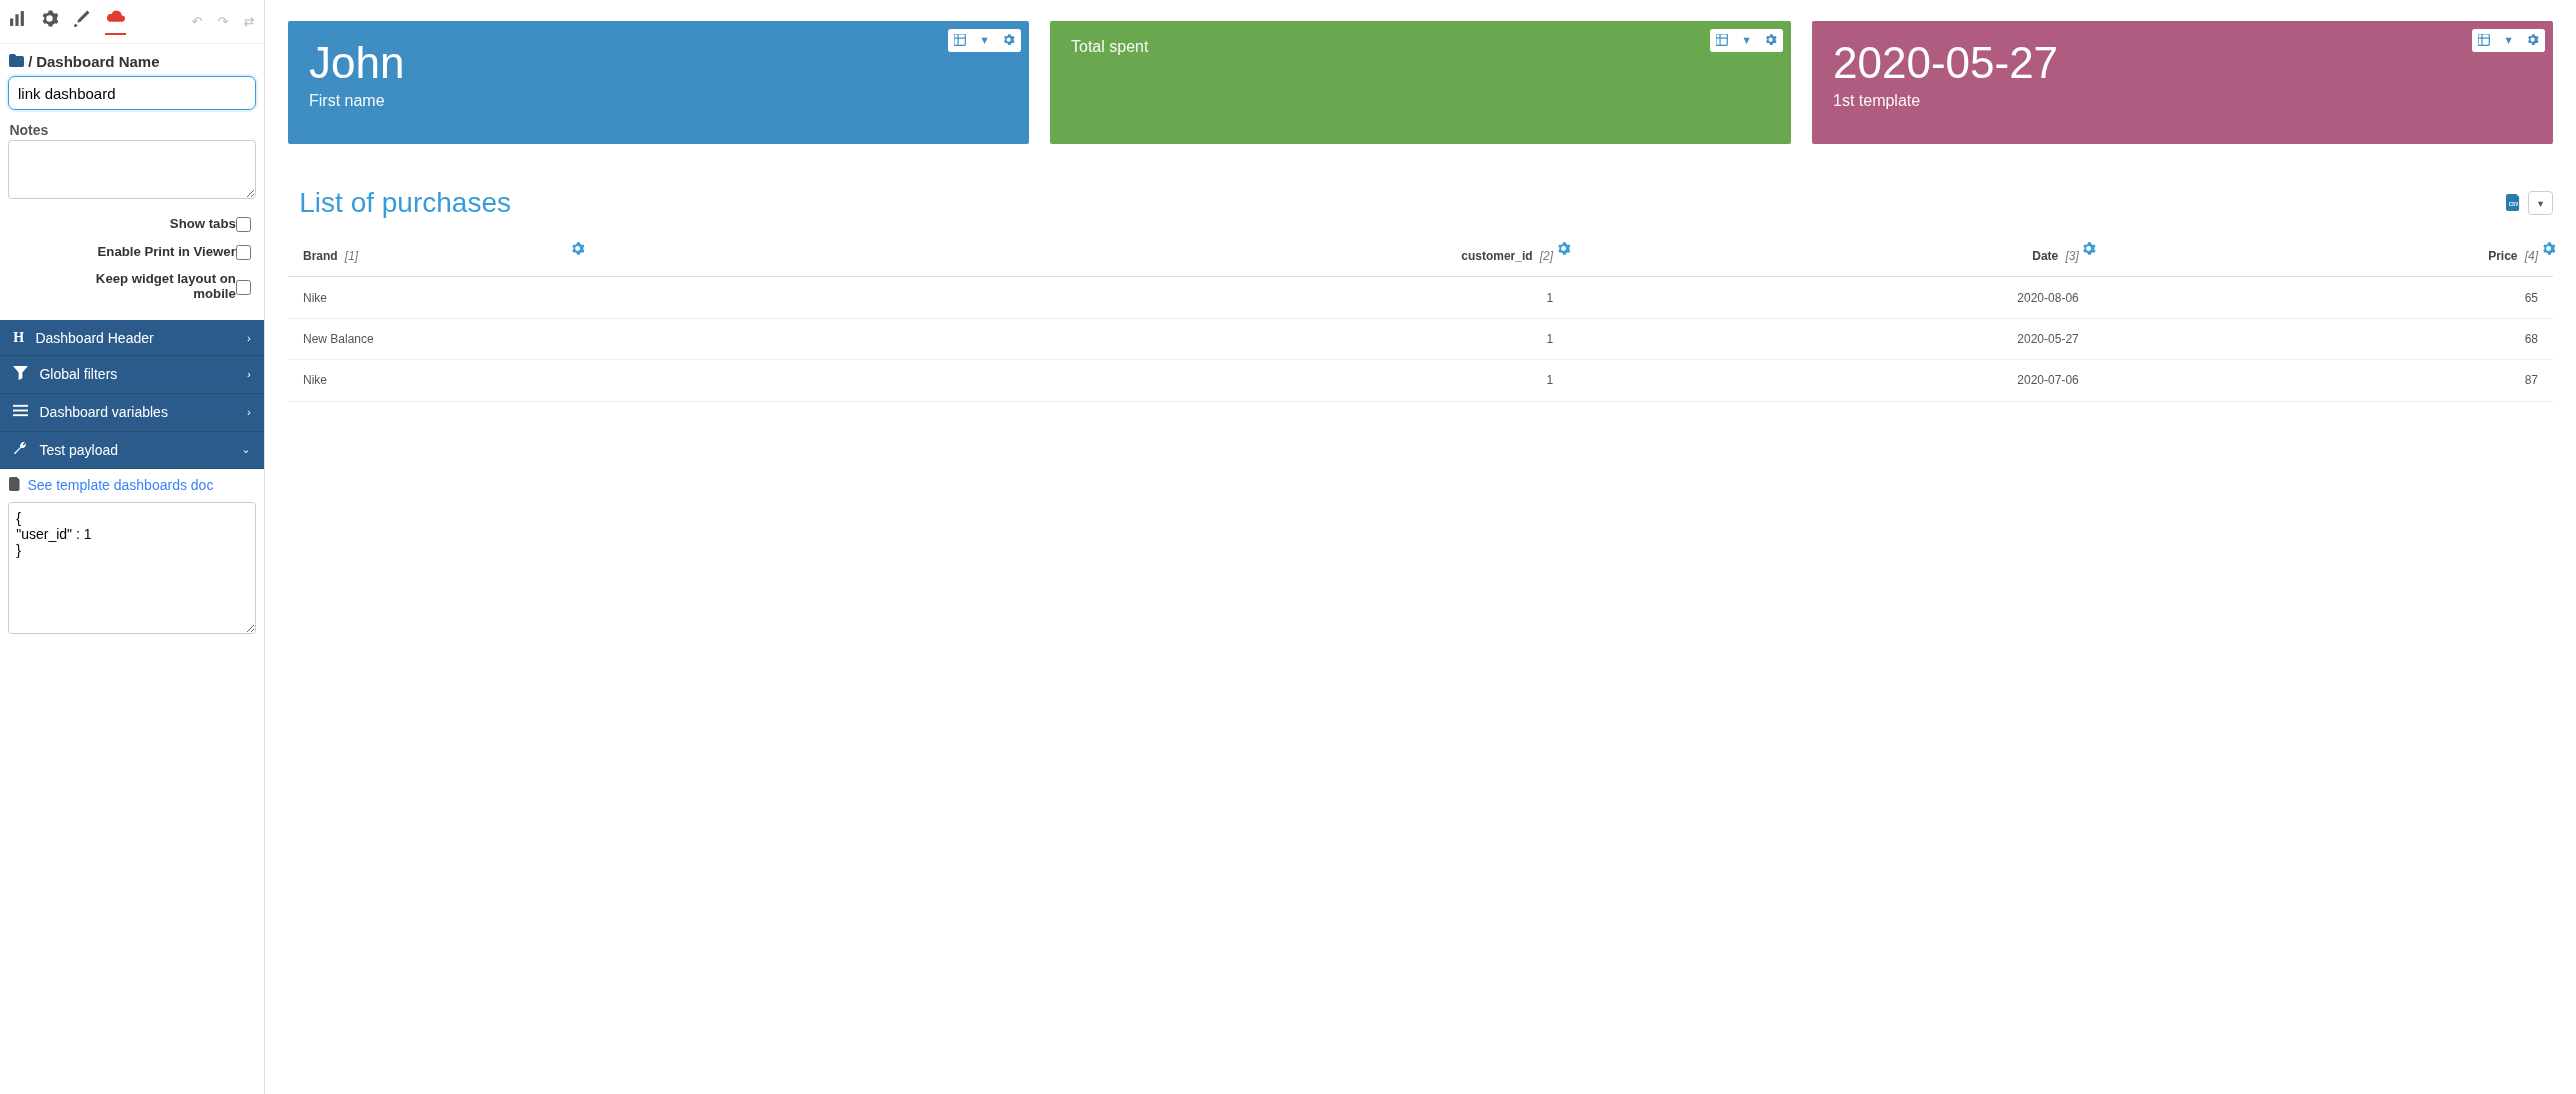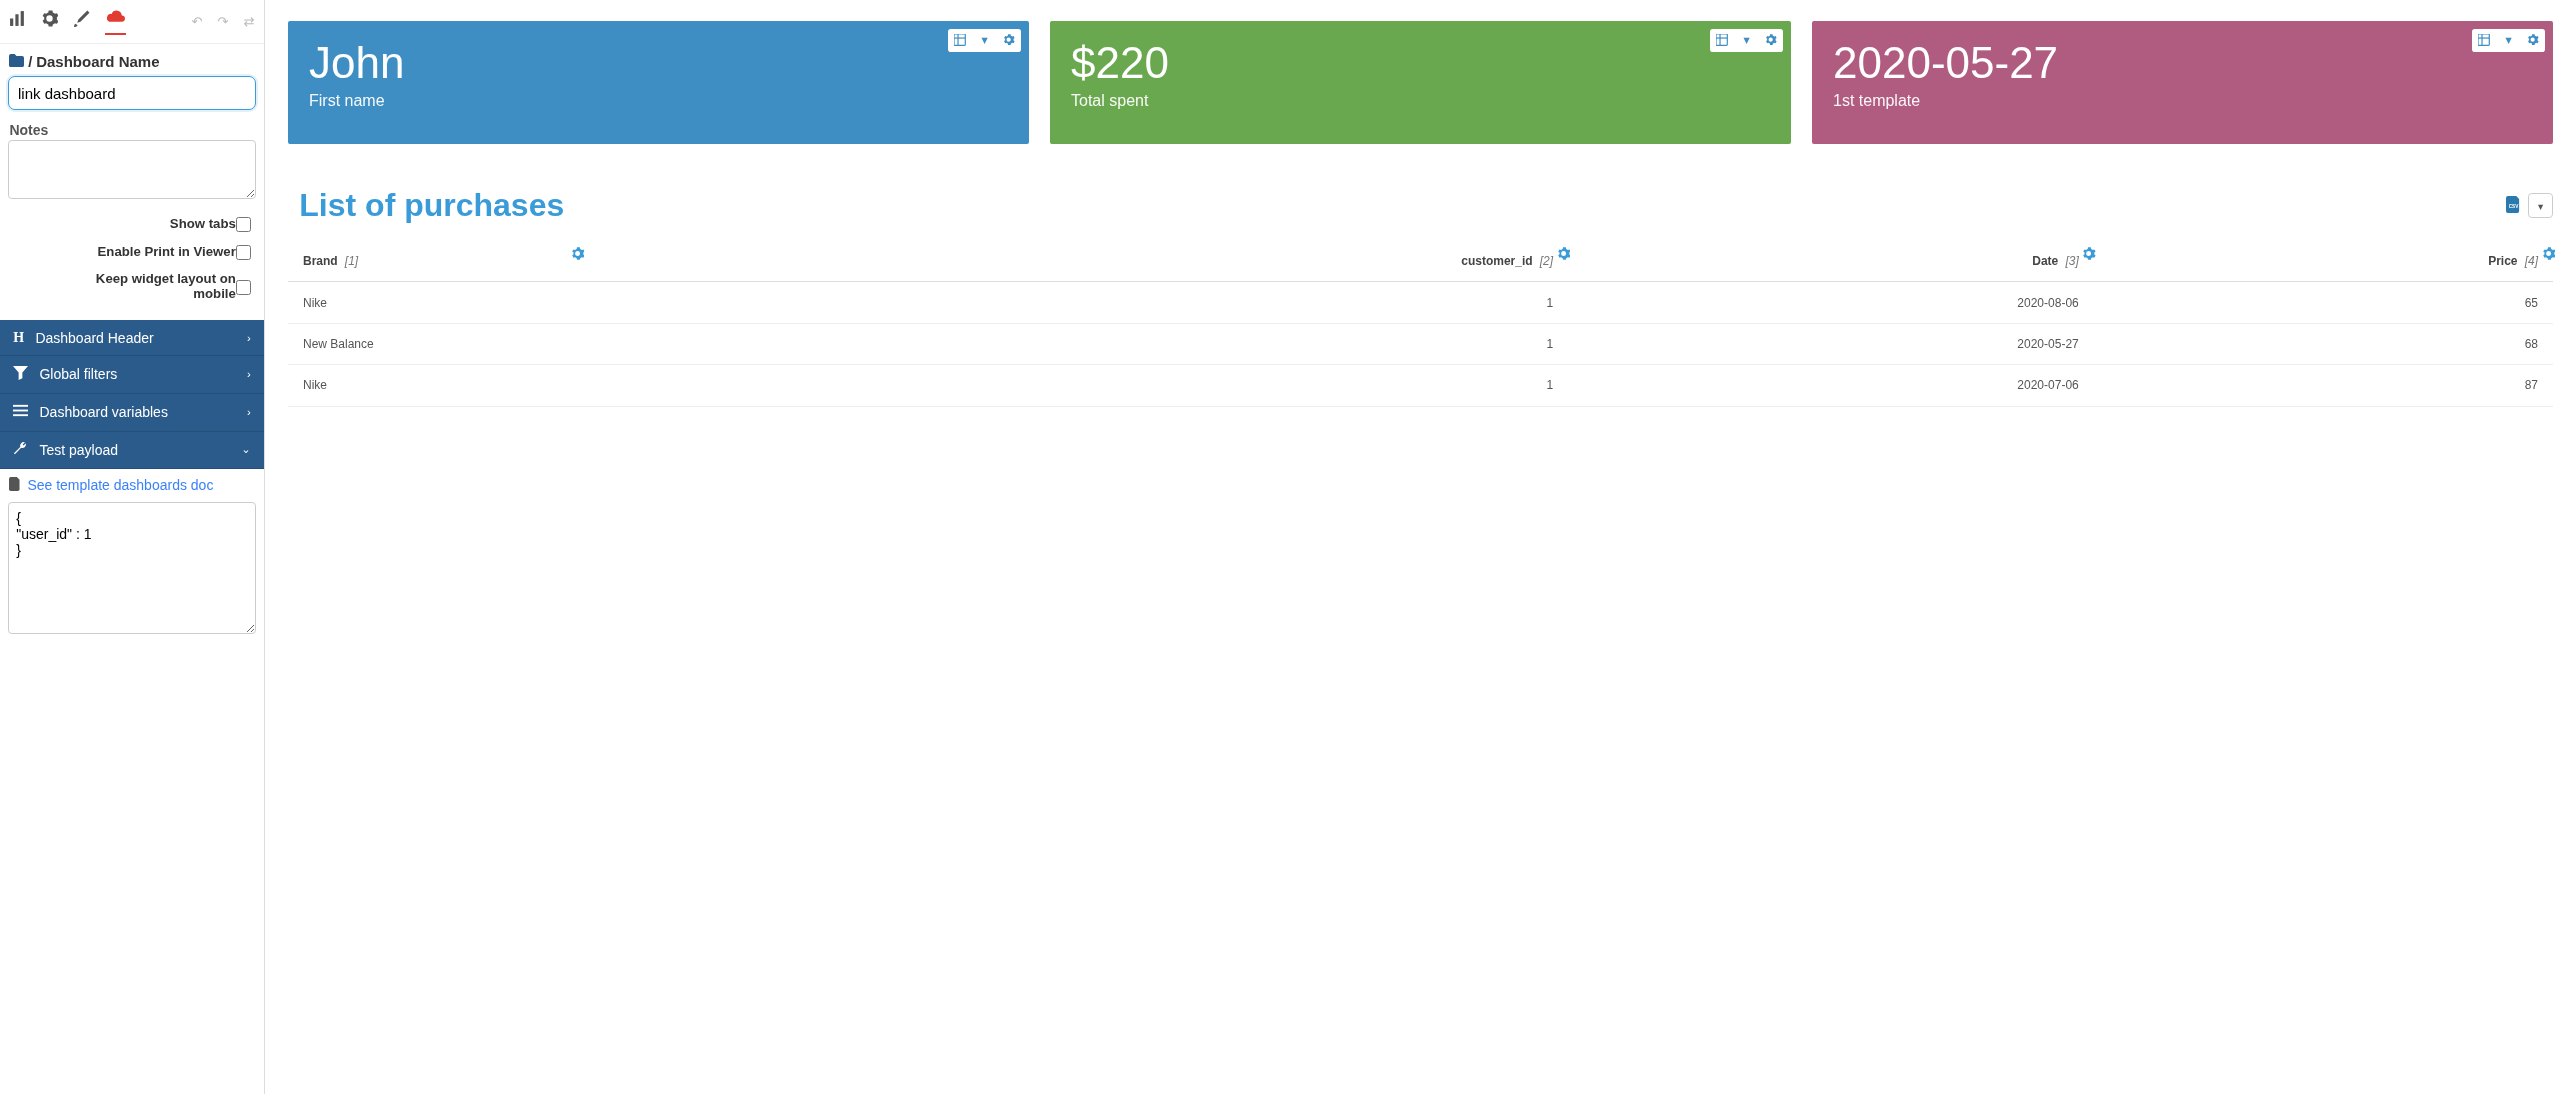--- a/index.html
+++ b/index.html
@@ -47,21 +47,21 @@
   .card.green  { background: #6aa84f; }
   .card.purple { background: #b05b80; }
   .card .big { font-size: 44px; font-weight: 300; margin-bottom: 3.8px; }
   .card .sub { font-size: 16px; opacity: .95; }
   .card-tools { position: absolute; top: 7.6px; right: 7.6px; display: flex; gap: 0; }
   .card-tools .btn { background: #fff; color: #3e8ec4; width: 24.6px; height: 23px; display:flex; align-items:center; justify-content:center; font-size:12.3px; border:0.9px solid rgba(255,255,255,.8); cursor:pointer; }
   .card-tools .btn:first-child { border-radius: 2.8px 0 0 2.8px; }
   .card-tools .btn:last-child  { border-radius: 0 2.8px 2.8px 0; }
 
   .section-title-row { display:flex; align-items:center; margin-top: 43px; }
-  .section-title { font-size: 32px; font-weight: 700; color: #3a9bd9; padding-left: 11.3px; }
+  .section-title { font-size: 28px; font-weight: 400; color: #3a9bd9; padding-left: 11.3px; }
   .section-tools { margin-left:auto; display:flex; gap:7.6px; align-items:center; }
   .csv-ic { color:#2a7ab0; font-size:11.3px; }
   .dd-caret { border:0.9px solid #ccc; border-radius:3.8px; width:24.6px; height:24.6px; display:flex; align-items:center; justify-content:center; color:#555; cursor:pointer; font-size:10.4px;}
 
   table.purchases { width: 100%; border-collapse: collapse; margin-top: 17px; }
   table.purchases th, table.purchases td { padding: 13.2px 15px; font-size: 12px; }
   table.purchases thead th { text-align: left; font-weight: 700; color: #444; border-bottom: 0.9px solid #ddd; position:relative; }
   table.purchases thead th .idx { font-style: italic; font-weight: 400; color: #777; margin-left: 3.8px; }
   table.purchases thead th .gear { color: #3a9bd9; position:absolute; top:5.7px; font-size:13.2px; cursor:pointer; }
   table.purchases thead th.al-r, table.purchases td.al-r { text-align: right; }
@@ -222,21 +222,20 @@
               <line x1="5" y1="0" x2="5" y2="14" stroke="currentColor" stroke-width="1.5"></line>
             </svg>
           </span>
         <span class="btn">▾</span>
         <span class="btn">
             <svg viewBox="0 0 16 16" width="11.3" height="11.3" fill="currentColor">
               <path d="M8 5a3 3 0 100 6 3 3 0 000-6zm7 3a7 7 0 01-.1 1.2l1.6 1.2-1.5 2.6-1.9-.6a6 6 0 01-2 1.2l-.3 2H7.2l-.3-2a6 6 0 01-2-1.2l-1.9.6L1.5 10l1.6-1.2A7 7 0 013 8a7 7 0 01.1-1.2L1.5 5.6 3 3l1.9.6a6 6 0 012-1.2l.3-2h3.6l.3 2a6 6 0 012 1.2L15 3l1.5 2.6-1.6 1.2A7 7 0 0115 8z"></path>
             </svg>
           </span>
       </div>
-      <div class="big">$220</div>
       <div class="sub">Total spent</div>
     </div>
 
     <div class="card purple">
       <div class="card-tools">
         <span class="btn">
             <svg viewBox="0 0 14 14" width="11.3" height="11.3" fill="currentColor">
               <rect x="0" y="0" width="14" height="14" rx="1" fill="none" stroke="currentColor" stroke-width="1.5"></rect>
               <line x1="0" y1="5" x2="14" y2="5" stroke="currentColor" stroke-width="1.5"></line>
               <line x1="5" y1="0" x2="5" y2="14" stroke="currentColor" stroke-width="1.5"></line>

